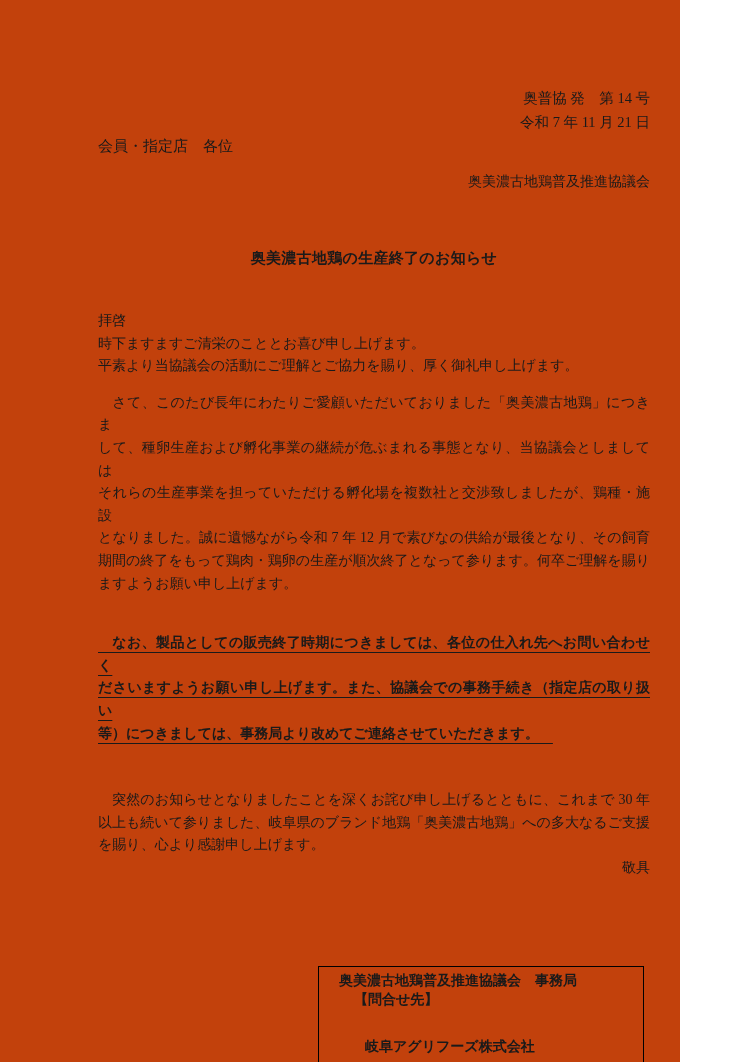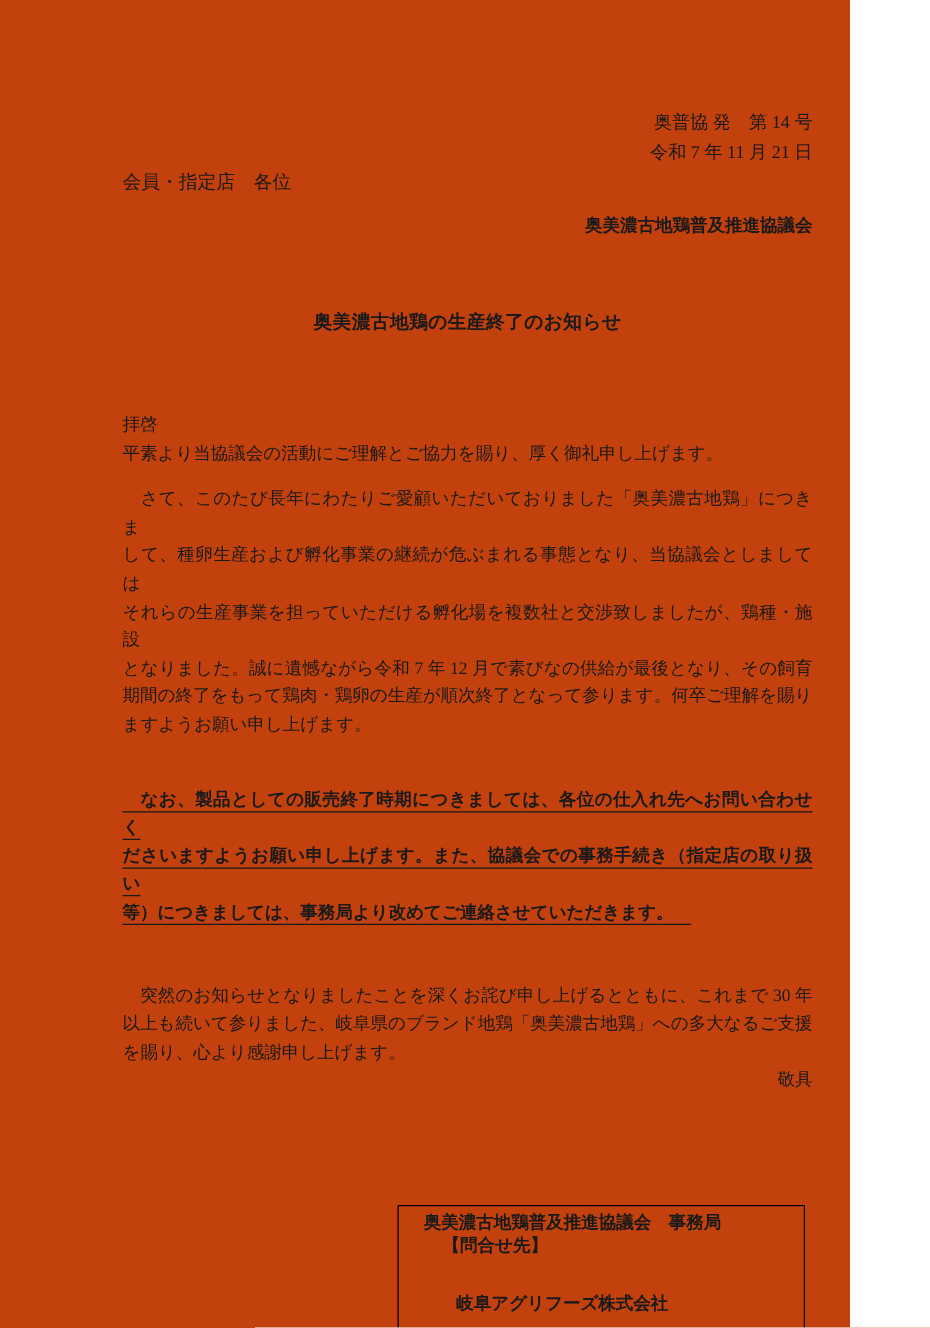--- a/index.html
+++ b/index.html
@@ -32,21 +32,20 @@
     margin-top: 0;
     font-size: 15px;
     line-height: 24px;
     text-align: left;
   }
   .sender {
     margin-top: 12px;
     text-align: right;
     font-size: 14px;
     line-height: 24px;
-    font-weight: bold;
   }
   .doc-title {
     margin: 52px 0 0 0;
     text-align: center;
     font-size: 15px;
     font-weight: bold;
     letter-spacing: 0.3px;
     line-height: 24px;
   }
   .para {
@@ -55,21 +54,21 @@
   .para .line {
     line-height: 22.6px;
     white-space: pre;
   }
   
   .para .line.j {
     text-align-last: justify;
     text-align: justify;
     white-space: normal;
   }
-  .opening   { margin-top: 60px; font-family: Liberation Serif, serif; }
+  .opening   { margin-top: 40px; font-family: Liberation Serif, serif; }
   .para-main { margin-top: 14px; }
   .para-notice {
     margin-top: 37px;
     font-weight: bold;
   }
   .para-notice .line {
     text-decoration: underline;
     text-decoration-thickness: 1px;
     text-underline-offset: 5px;
   }
@@ -110,20 +109,21 @@
     </div>
 
     <div class="addressee">会員・指定店　各位</div>
 
     <div class="sender">奥美濃古地鶏普及推進協議会</div>
 
     <div class="doc-title">奥美濃古地鶏の生産終了のお知らせ</div>
 
     <div class="para opening">
       <div class="line">拝啓</div>
+      <div class="line">時下ますますご清栄のこととお喜び申し上げます。</div>
       <div class="line">平素より当協議会の活動にご理解とご協力を賜り、厚く御礼申し上げます。</div>
     </div>
 
     <div class="para para-main">
       <div class="line j">　さて、このたび長年にわたりご愛顧いただいておりました「奥美濃古地鶏」につきま</div>
       <div class="line j">して、種卵生産および孵化事業の継続が危ぶまれる事態となり、当協議会としましては</div>
       <div class="line j">それらの生産事業を担っていただける孵化場を複数社と交渉致しましたが、鶏種・施設</div>
       <div class="line j">となりました。誠に遺憾ながら令和 7 年 12 月で素びなの供給が最後となり、その飼育</div>
       <div class="line j">期間の終了をもって鶏肉・鶏卵の生産が順次終了となって参ります。何卒ご理解を賜り</div>
       <div class="line">ますようお願い申し上げます。</div>

